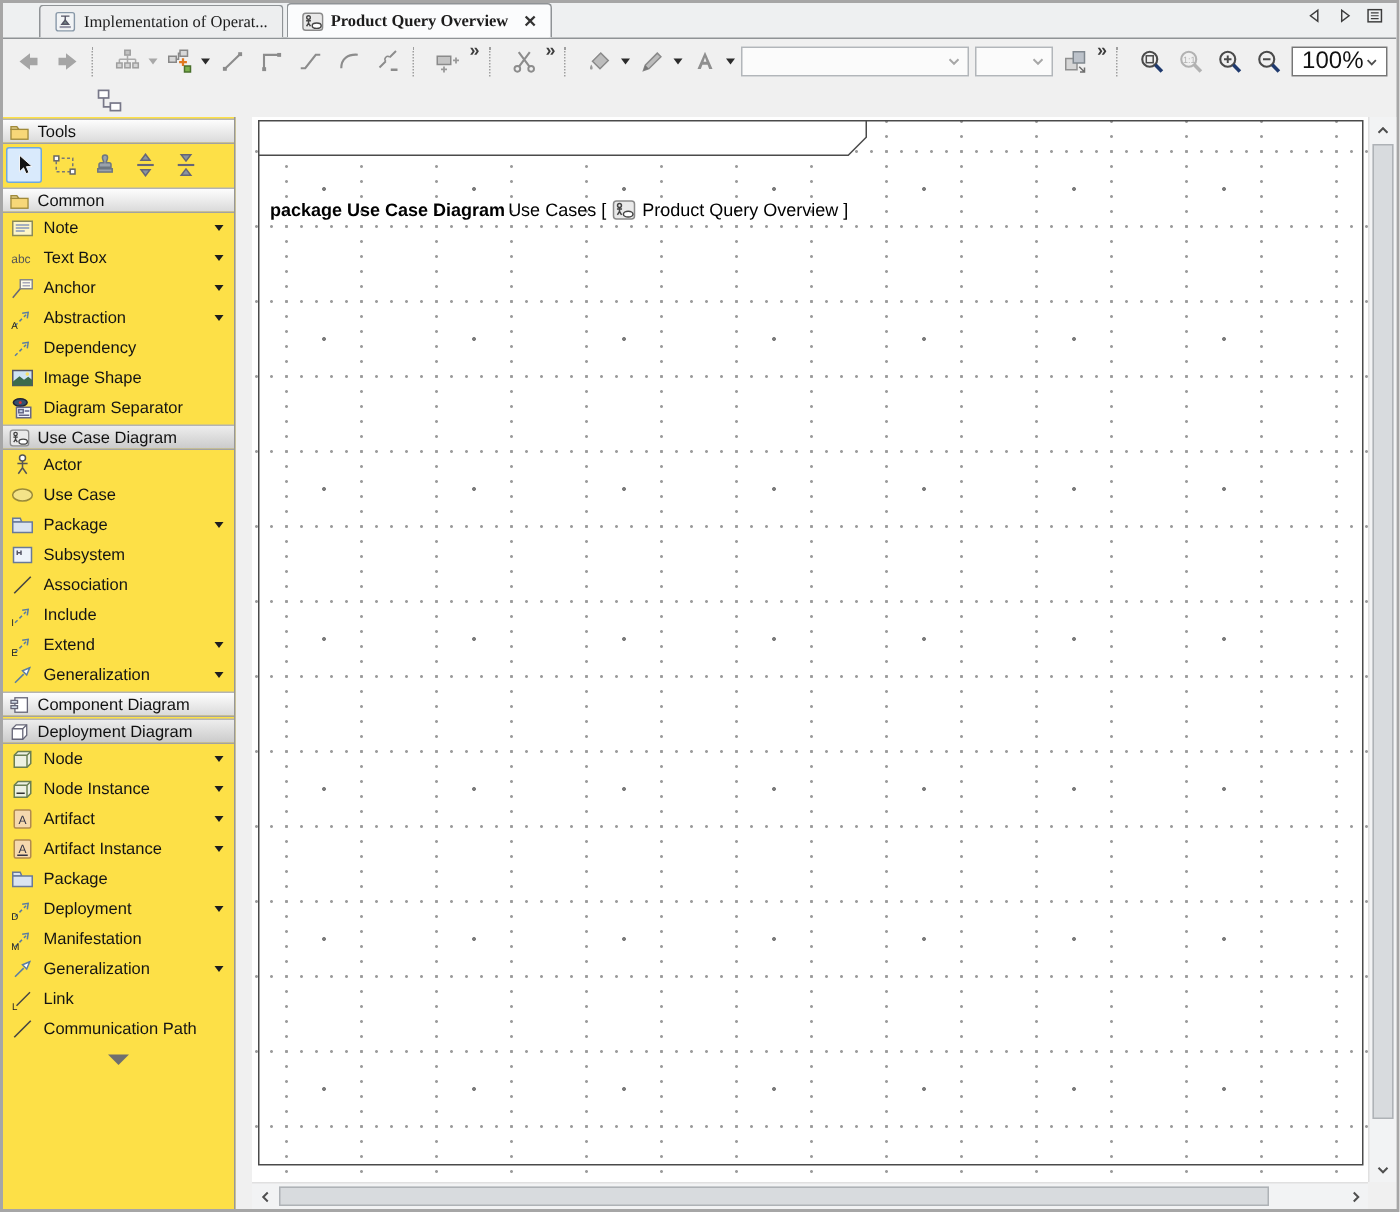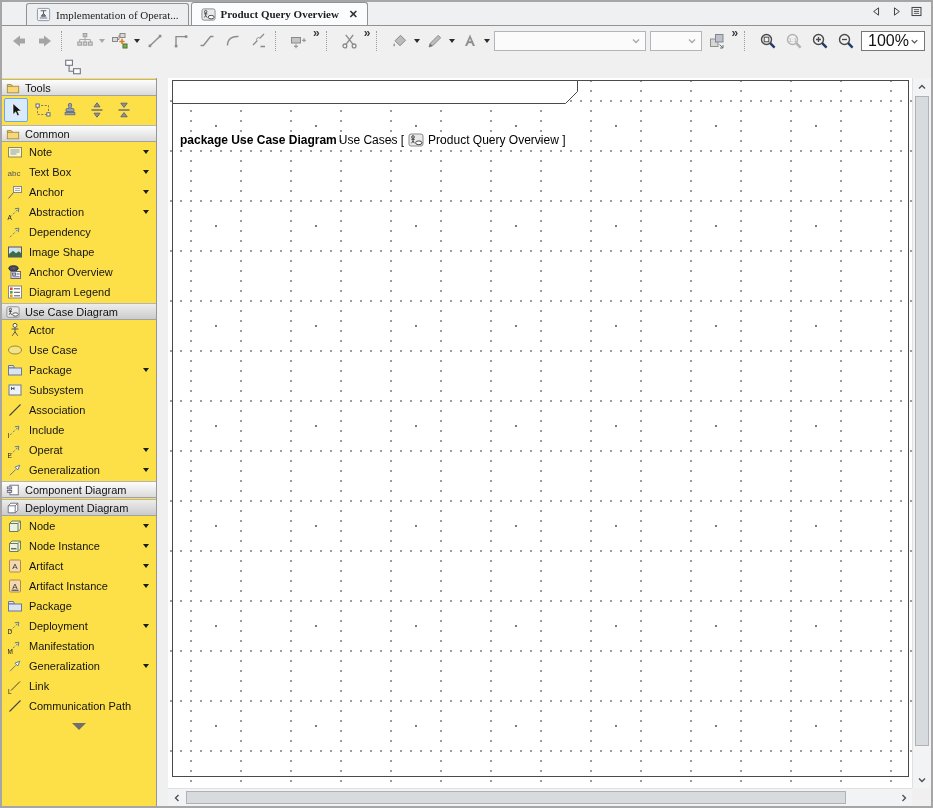--- a/index.html
+++ b/index.html
@@ -521,33 +521,21 @@
       <div class="pal-item">
         <span class="icon">
           <svg viewBox="0 0 16 16">
             <ellipse cx="6.5" cy="4.3" rx="4.6" ry="2.5" fill="#35506e" stroke="#223"></ellipse>
             <circle cx="6.5" cy="4.3" r="1" fill="#d33"></circle>
             <rect x="4" y="7.5" width="9.5" height="7" fill="#f2f4f8" stroke="#668"></rect>
             <rect x="5.5" y="9" width="3" height="2.2" fill="#cbd6ea" stroke="#668"></rect>
             <path d="M9.5 10 H12.5 M5.5 12.8 H12.5" stroke="#668"></path>
           </svg>
         </span>
-        <span class="pal-label">Anchor Overview</span>
-      </div>
-      <div class="pal-item">
-        <span class="icon">
-          <svg viewBox="0 0 16 16">
-            <rect x="1.5" y="2" width="13" height="12" fill="#fff" stroke="#888"></rect>
-            <rect x="3" y="3.5" width="2.6" height="2.6" fill="#d44"></rect>
-            <rect x="3" y="7" width="2.6" height="2.6" fill="#4a4"></rect>
-            <rect x="3" y="10.5" width="2.6" height="2.6" fill="#e90"></rect>
-            <path d="M7 4.8 H13 M7 8.3 H13 M7 11.8 H13" stroke="#556"></path>
-          </svg>
-        </span>
-        <span class="pal-label">Diagram Legend</span>
+        <span class="pal-label">Diagram Separator</span>
       </div>
       <div class="pal-header pressed">
         <span class="icon">
           <svg viewBox="0 0 16 16">
             <rect x="1" y="2" width="14" height="12" rx="2" fill="#e9e9e9" stroke="#8a8a8a"></rect>
             <circle cx="5" cy="5" r="1.3" fill="none" stroke="#444"></circle>
             <path d="M5 6.3 V9 M3.3 7.3 H6.7 M5 9 L3.6 11.2 M5 9 L6.4 11.2" stroke="#444" fill="none"></path>
             <ellipse cx="10.8" cy="10.8" rx="3.2" ry="1.9" fill="#fff" stroke="#444"></ellipse>
           </svg>
         </span>
@@ -608,21 +596,21 @@
         <span class="pal-label">Include</span>
       </div>
       <div class="pal-item">
         <span class="icon">
           <svg viewBox="0 0 16 16">
             <path d="M3 13.2 L10.4 5.8" stroke="#5a7da2" stroke-dasharray="2.4 1.8" fill="none"></path>
             <path d="M7.8 4.8 L11.8 4.2 L11.2 8.2" fill="none" stroke="#5a7da2"></path>
             <text x="0.5" y="15.5" font-size="6.5" fill="#222">E</text>
           </svg>
         </span>
-        <span class="pal-label">Operat</span>
+        <span class="pal-label">Extend</span>
         <span class="pal-dd"></span>
       </div>
       <div class="pal-item">
         <span class="icon">
           <svg viewBox="0 0 16 16">
             <path d="M3 13.2 L8.8 7.4" stroke="#5a7da2" fill="none"></path>
             <path d="M12.8 3.2 L8 5.2 L10.8 8 Z" fill="#fff" stroke="#5a7da2"></path>
           </svg>
         </span>
         <span class="pal-label">Generalization</span>

